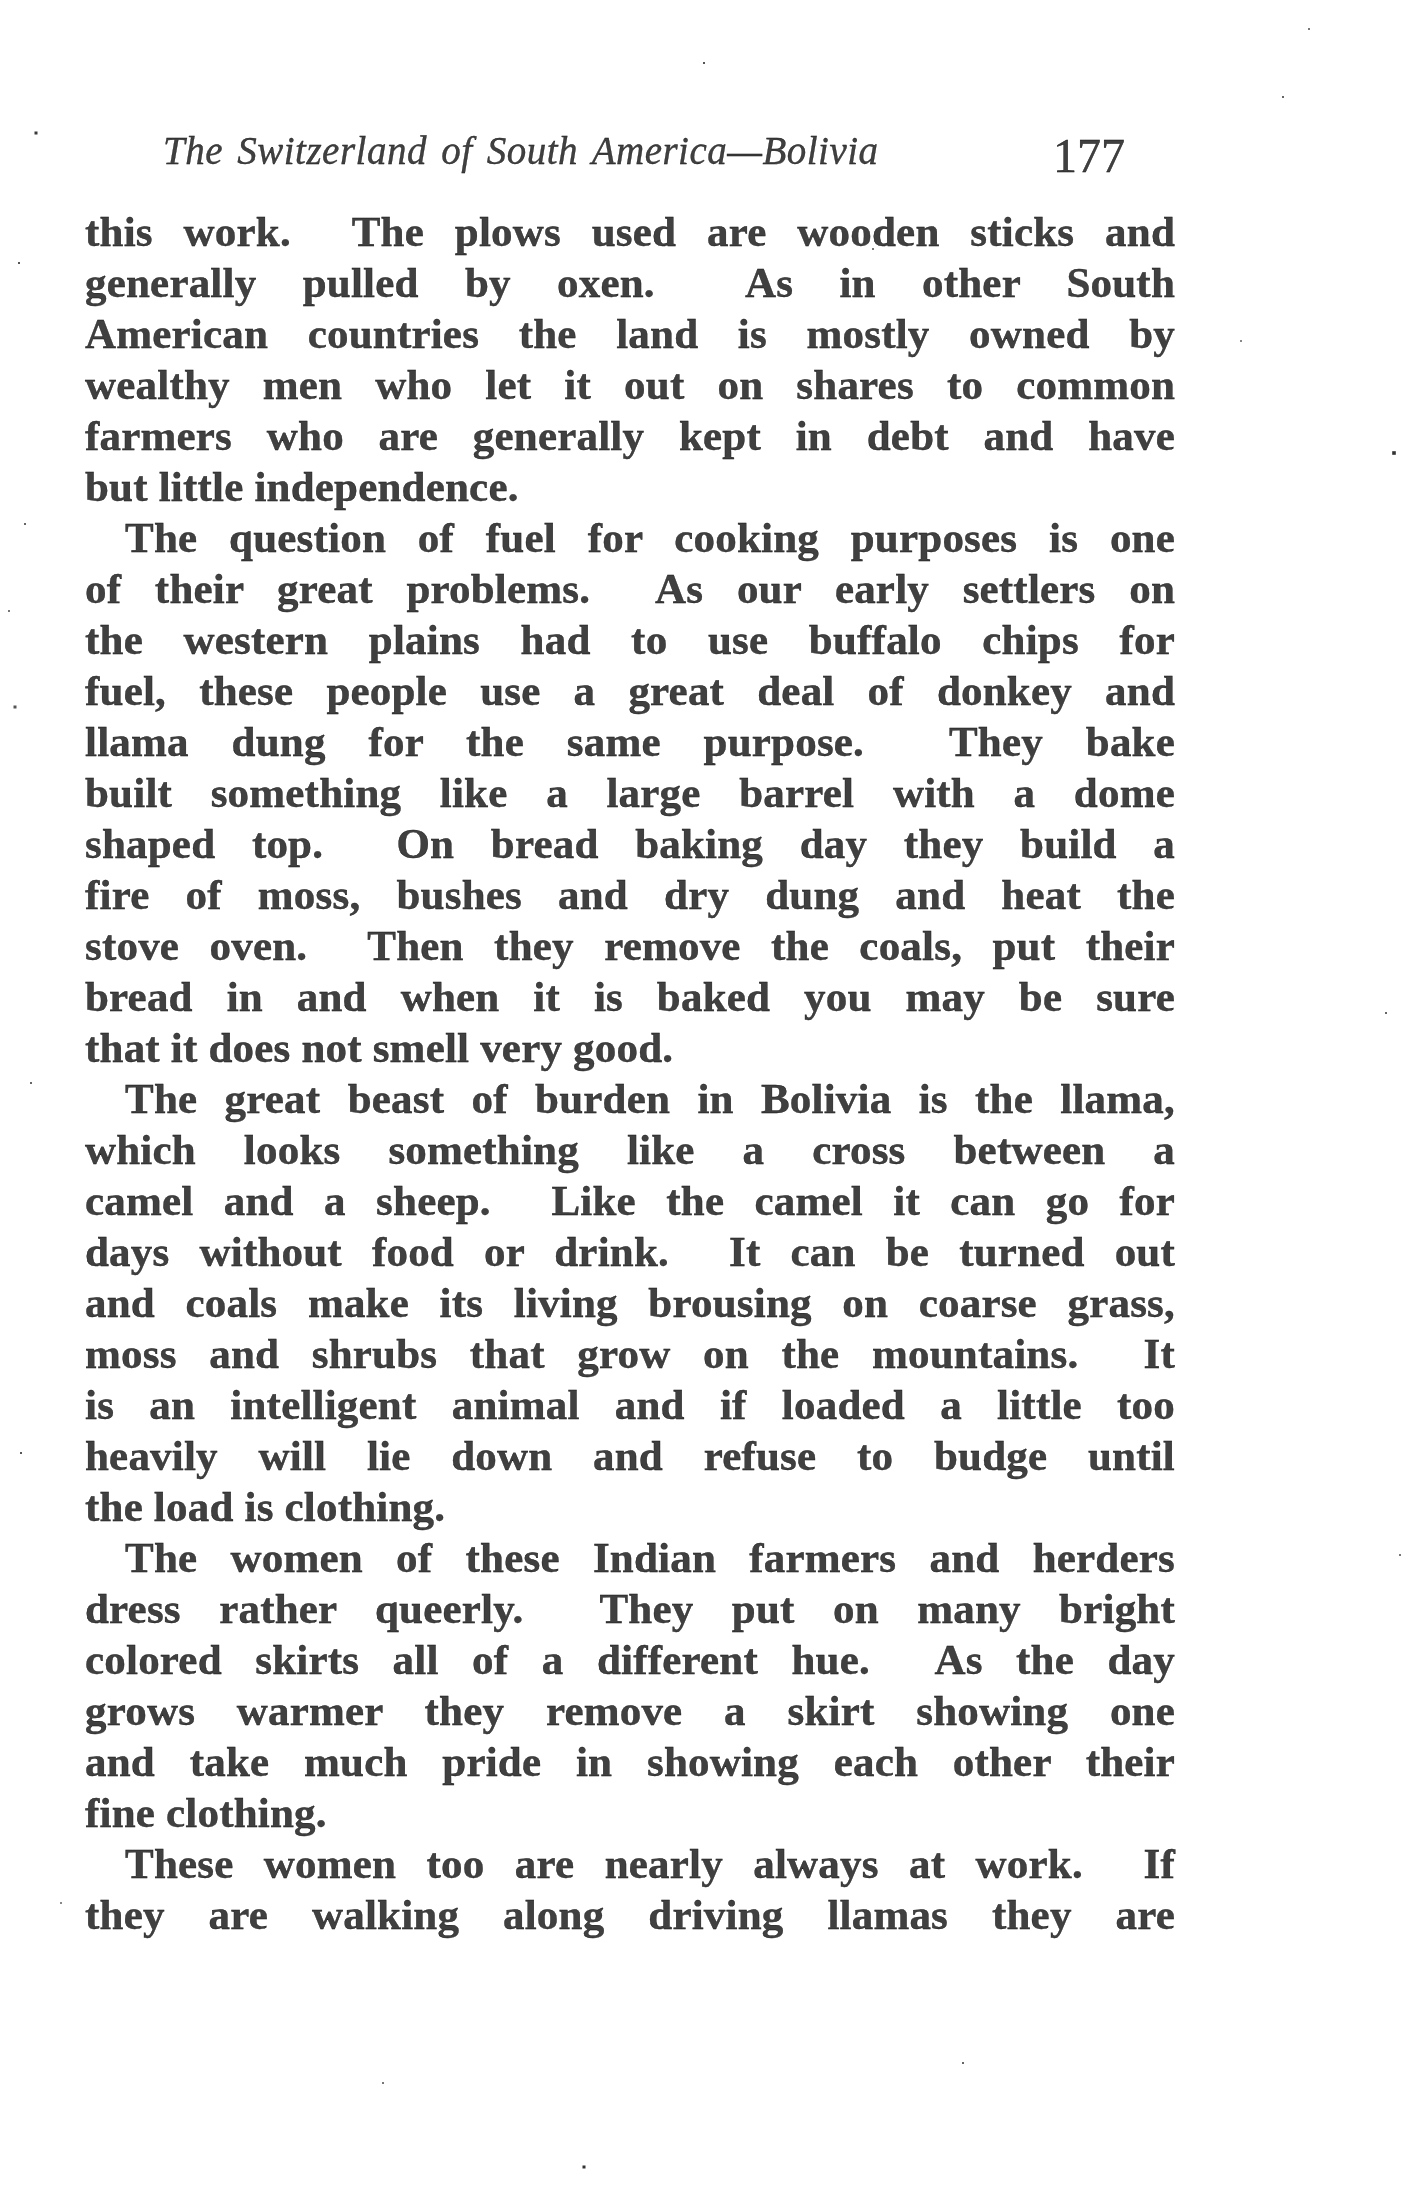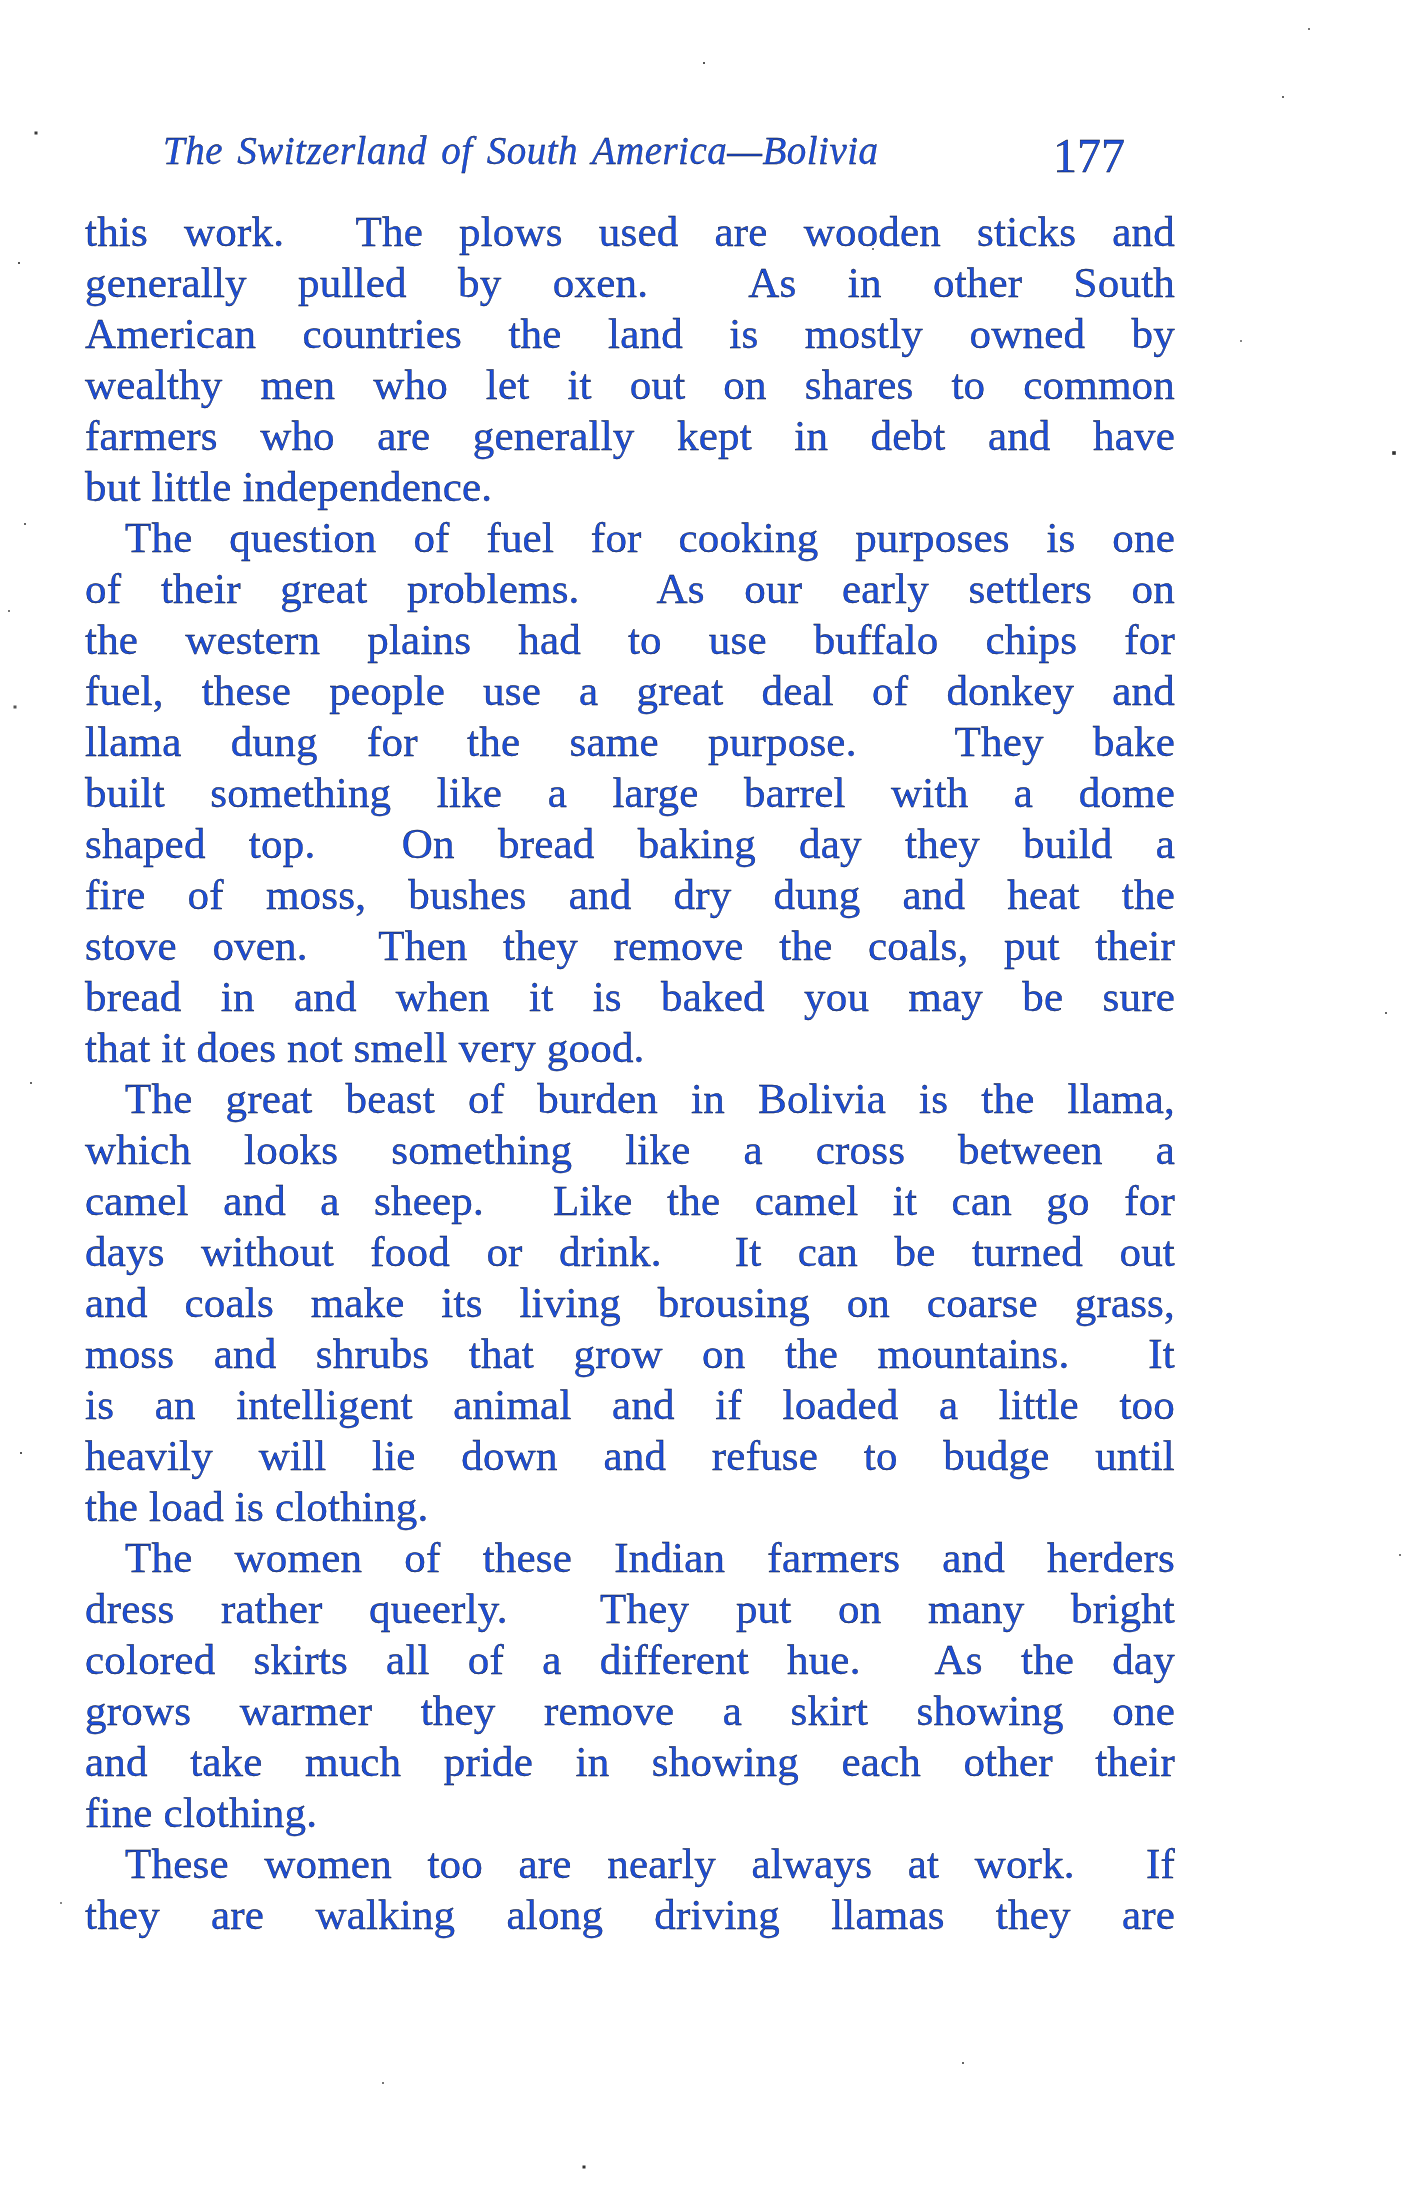--- a/index.html
+++ b/index.html
@@ -7,21 +7,21 @@
     padding: 0;
     background: #e8e8e8;
   }
   .page {
     position: relative;
     width: 1417px;
     height: 2210px;
     background: #ffffff;
     overflow: hidden;
     font-family: "Liberation Serif", "DejaVu Serif", serif;
-    color: #1d4ed8;
+    color: #404040;
   }
   .running-header {
     position: absolute;
     top: 128px;
     left: 0;
     width: 1417px;
     height: 56px;
   }
   .running-title {
     position: absolute;
@@ -42,20 +42,21 @@
     -webkit-text-stroke: 0.4px #0e0e0e;
   }
   .body-text {
     position: absolute;
     top: 206px;
     left: 85px;
     width: 1090px;
     font-size: 43px;
     line-height: 51px;
     letter-spacing: 0.2px;
+    font-weight: bold;
     -webkit-text-stroke: 0.35px #0e0e0e;
   }
   .line {
     text-align: justify;
     text-align-last: justify;
     white-space: normal;
   }
   .line.last {
     text-align: right;
     text-align-last: left;

